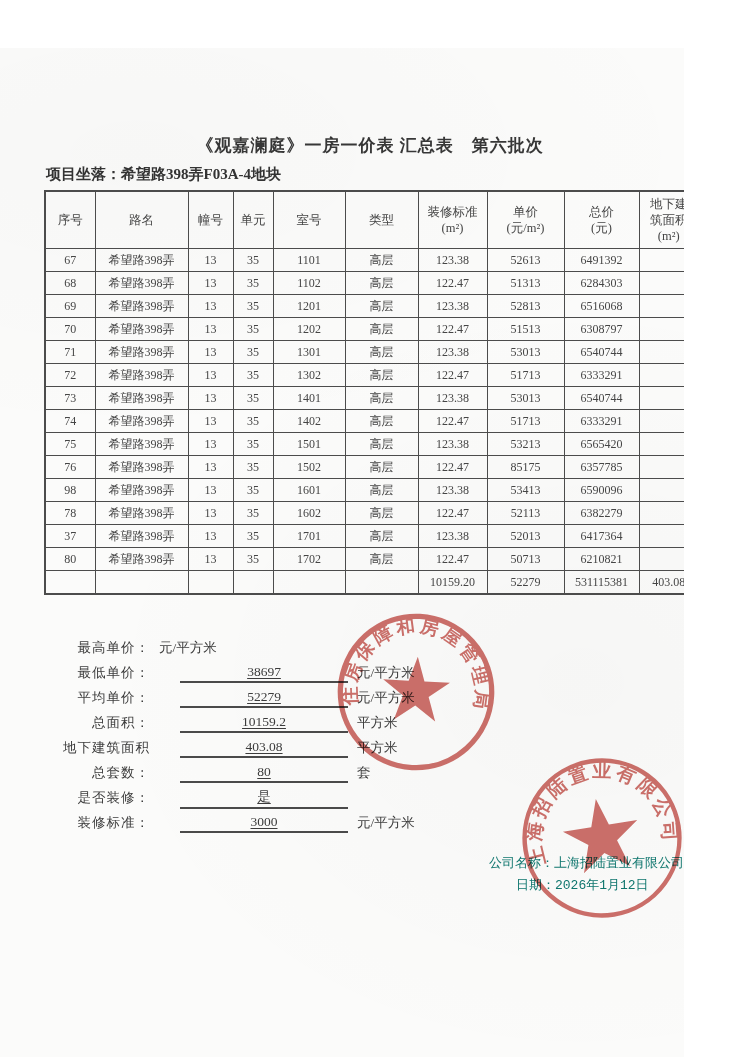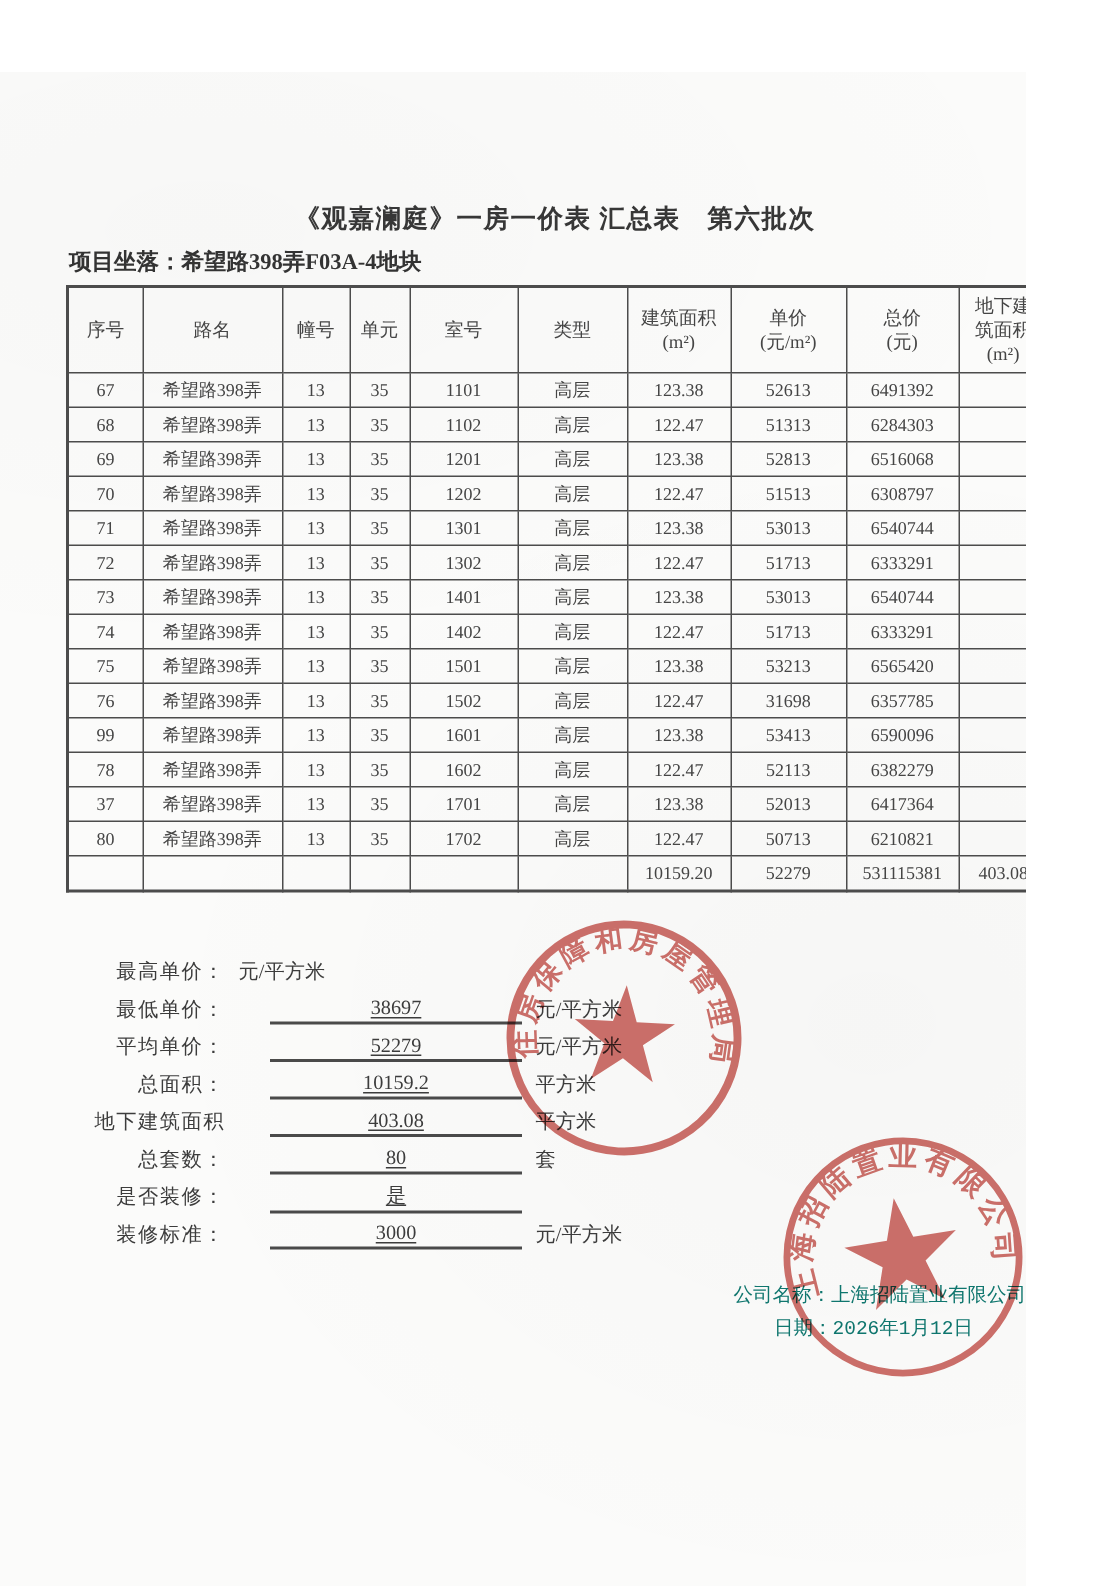--- a/index.html
+++ b/index.html
@@ -92,21 +92,21 @@
       <col style="width:60px">
     </colgroup>
     <thead>
       <tr id="header-row">
           <th>序号</th>
           <th>路名</th>
           <th>幢号</th>
           <th>单元</th>
           <th>室号</th>
           <th>类型</th>
-          <th>建筑面积
+          <th>装修标准
 (m²)</th>
           <th>单价
 (元/m²)</th>
           <th>总价
 (元)</th>
           <th>地下建
 筑面积
 (m²)</th>
         </tr>
     </thead>
@@ -220,26 +220,26 @@
           <td></td>
         </tr>
         <tr>
           <td>76</td>
           <td>希望路398弄</td>
           <td>13</td>
           <td>35</td>
           <td>1502</td>
           <td>高层</td>
           <td>122.47</td>
-          <td>31698</td>
+          <td>85175</td>
           <td>6357785</td>
           <td></td>
         </tr>
         <tr>
-          <td>99</td>
+          <td>98</td>
           <td>希望路398弄</td>
           <td>13</td>
           <td>35</td>
           <td>1601</td>
           <td>高层</td>
           <td>123.38</td>
           <td>53413</td>
           <td>6590096</td>
           <td></td>
         </tr>

